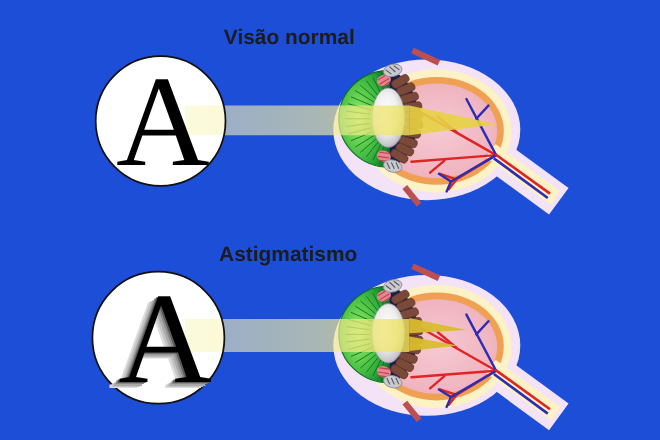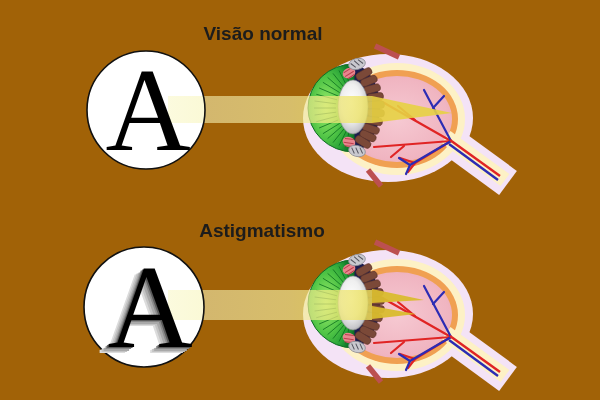--- a/index.html
+++ b/index.html
@@ -1,16 +1,16 @@
 <!DOCTYPE html>
 <html style="--text_black: #1c1c1c; --halo_lavender: #f4e3f6; --sclera_cream: #fdf1c6; --choroid_orange: #f0a052; --vitreous_pink: #f2bcc6; --cornea_green: #3cb44a; --lens_ring_navy: #1c1c4e; --ciliary_brown: #7b4938; --muscle_brick: #bc5050; --artery_red: #e02424; --vein_blue: #2c2cb4; --beam_yellow: #f0e87a; --beam_gold: #e7d243; --letter_black: #000000;"><head>
 <meta charset="utf-8">
 <style>
   html,body{margin:0;padding:0;background:#ffffff;}
-  .stage{position:relative;width:600px;height:400px;background:#a16207;overflow:hidden;
+  .stage{position:relative;width:600px;height:400px;background:#1d4ed8;overflow:hidden;
          font-family:"Liberation Sans",sans-serif;}
   svg{position:absolute;left:0;top:0;}
   .panel-title{font-family:"Liberation Sans",sans-serif;font-weight:bold;font-size:19px;
                fill:var(--text_black,#1c1c1c);}
   .letter{font-family:"Liberation Serif","DejaVu Serif",serif;font-size:118px;}
 </style>
 </head>
 <body>
 
 <div class="stage">

